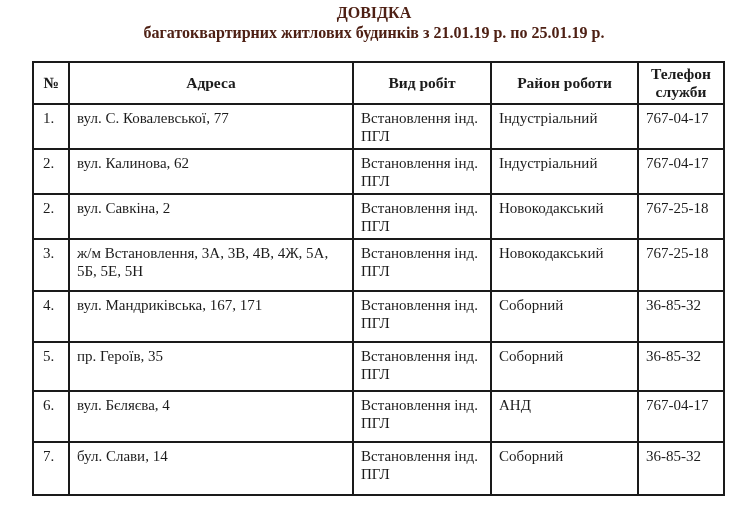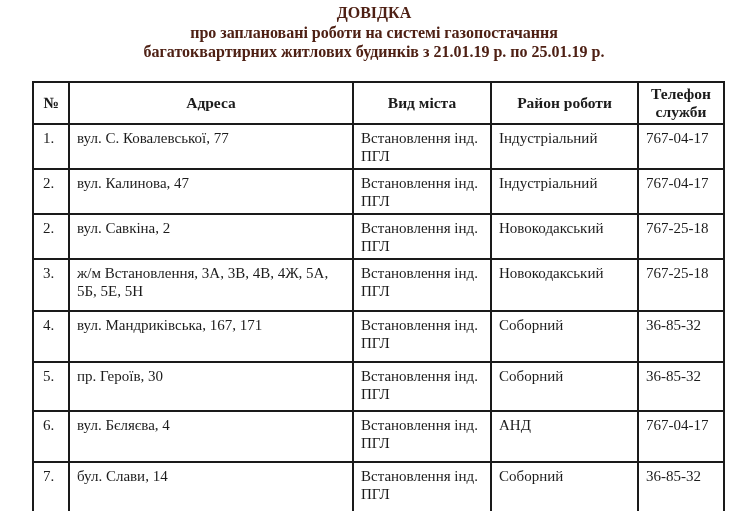--- a/index.html
+++ b/index.html
@@ -65,52 +65,51 @@
   tbody tr:nth-child(7) { height: 51px; }
   tbody tr:nth-child(8) { height: 53px; }
 </style>
 </head>
 <body>
 
 <div class="page">
 
   <div class="title-block">
     <div>ДОВІДКА</div>
-    <div>про заплановані роботи на системі газопостачання</div>
     <div>багатоквартирних житлових будинків з 21.01.19 р. по 25.01.19 р.</div>
   </div>
 
   <table class="works-table">
     <colgroup>
       <col style="width:36px">
       <col style="width:284px">
       <col style="width:138px">
       <col style="width:147px">
       <col style="width:86px">
     </colgroup>
     <thead>
       <tr>
         <th>№</th>
         <th>Адреса</th>
-        <th>Вид міста</th>
+        <th>Вид робіт</th>
         <th>Район роботи</th>
         <th>Телефон служби</th>
       </tr>
     </thead>
     <tbody>
       <tr>
         <td class="c-num">1.</td>
         <td class="c-addr">вул. С. Ковалевської, 77</td>
         <td class="c-work">Встановлення інд. ПГЛ</td>
         <td class="c-district">Індустріальний</td>
         <td class="c-phone">767-04-17</td>
       </tr>
       <tr>
         <td class="c-num">2.</td>
-        <td class="c-addr">вул. Калинова, 47</td>
+        <td class="c-addr">вул. Калинова, 62</td>
         <td class="c-work">Встановлення інд. ПГЛ</td>
         <td class="c-district">Індустріальний</td>
         <td class="c-phone">767-04-17</td>
       </tr>
       <tr>
         <td class="c-num">2.</td>
         <td class="c-addr">вул. Савкіна, 2</td>
         <td class="c-work">Встановлення інд. ПГЛ</td>
         <td class="c-district">Новокодакський</td>
         <td class="c-phone">767-25-18</td>
@@ -124,21 +123,21 @@
       </tr>
       <tr>
         <td class="c-num">4.</td>
         <td class="c-addr">вул. Мандриківська, 167, 171</td>
         <td class="c-work">Встановлення інд. ПГЛ</td>
         <td class="c-district">Соборний</td>
         <td class="c-phone">36-85-32</td>
       </tr>
       <tr>
         <td class="c-num">5.</td>
-        <td class="c-addr">пр. Героїв, 30</td>
+        <td class="c-addr">пр. Героїв, 35</td>
         <td class="c-work">Встановлення інд. ПГЛ</td>
         <td class="c-district">Соборний</td>
         <td class="c-phone">36-85-32</td>
       </tr>
       <tr>
         <td class="c-num">6.</td>
         <td class="c-addr">вул. Бєляєва, 4</td>
         <td class="c-work">Встановлення інд. ПГЛ</td>
         <td class="c-district">АНД</td>
         <td class="c-phone">767-04-17</td>

